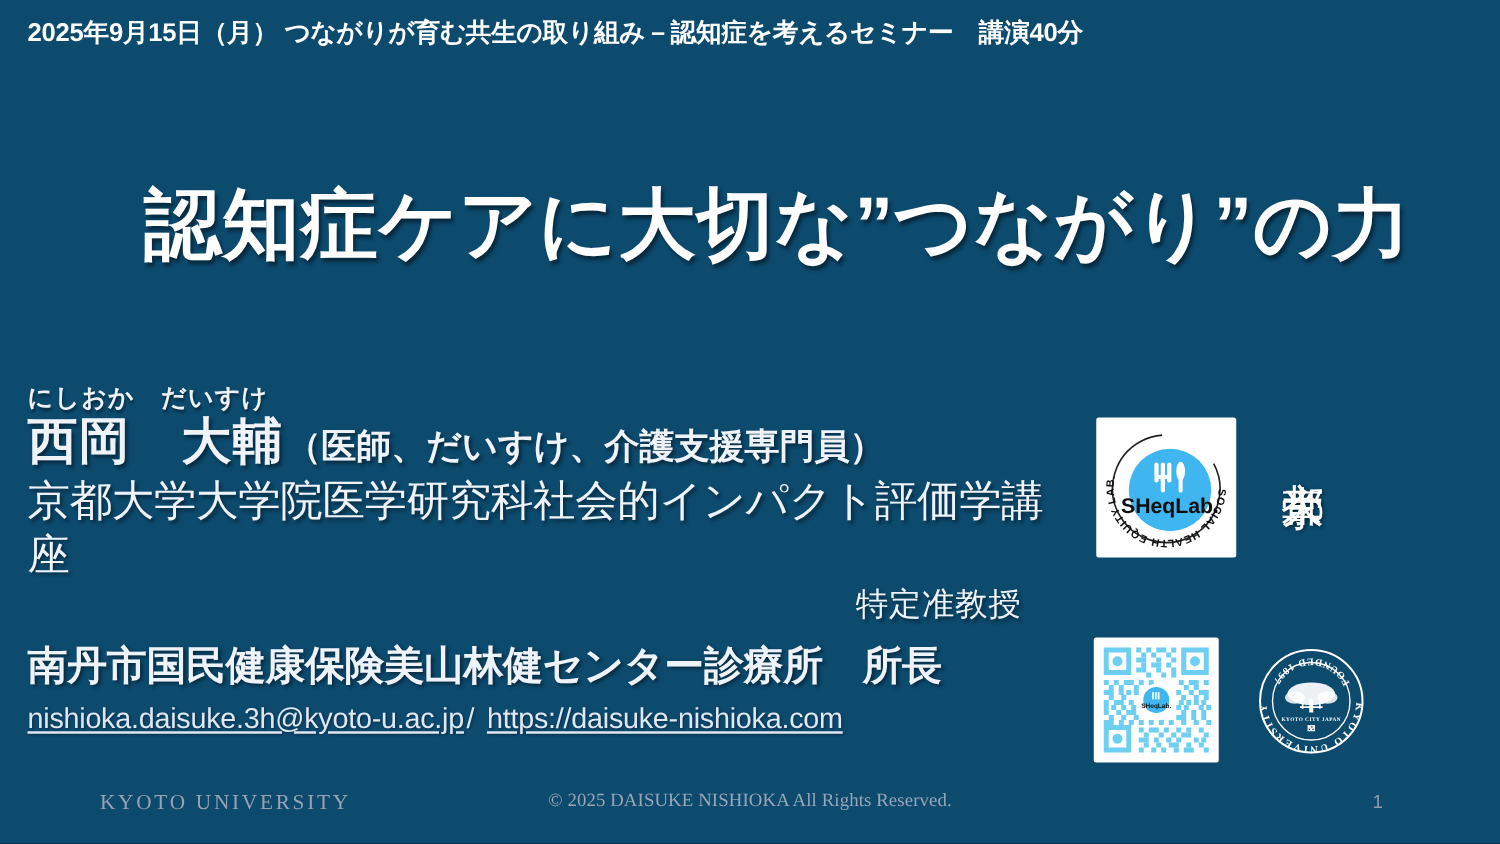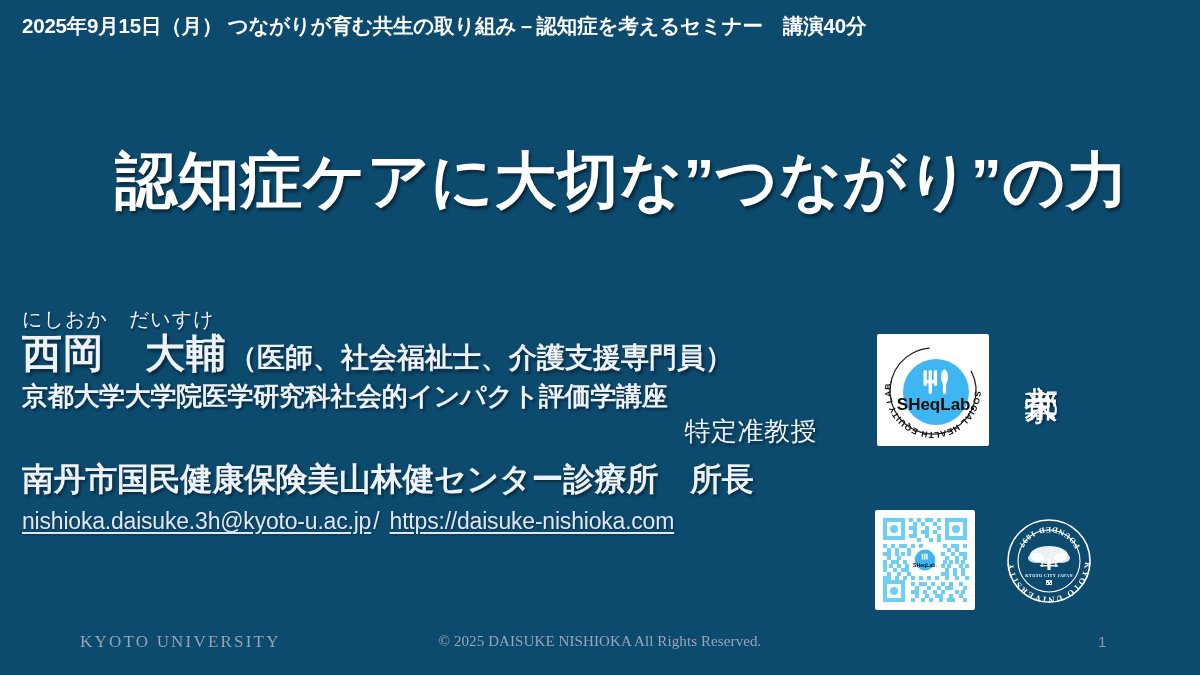--- a/index.html
+++ b/index.html
@@ -45,39 +45,39 @@
     text-shadow:2px 3px 3px rgba(0,0,0,0.45);
     transform:translateX(8px);
     white-space:nowrap;
   }
 
   
   .presenter{
     position:absolute;left:22px;top:308px;width:840px;
   }
   .furigana{
-    font-size:20px;font-weight:400;color:#eef2f8;
+    font-size:20px;font-weight:700;color:#eef2f8;
     letter-spacing:1px;margin-bottom:2px;line-height:1.1;
     text-shadow:1px 2px 2px rgba(0,0,0,0.4);
   }
   .name-line{
     display:flex;align-items:baseline;
     line-height:1.05;margin-bottom:6px;
     text-shadow:2px 3px 3px rgba(0,0,0,0.45);
     text-align:right;
   }
   .name-main{
     font-size:40px;font-weight:700;color:#eef3fa;letter-spacing:1px;
   }
   .name-quals{
     font-size:28px;font-weight:700;color:#eef3fa;letter-spacing:0px;
     margin-left:2px;
   }
   .affil-1{
-    font-size:26px;font-weight:700;color:#eef3fa;line-height:1.25;
+    font-size:34px;font-weight:400;color:#eef3fa;line-height:1.25;
     letter-spacing:-0.3px;
     text-shadow:2px 2px 3px rgba(0,0,0,0.45);
   }
   .affil-title{
     font-size:26px;font-weight:400;color:#eef3fa;line-height:1.25;
     text-align:right;width:795px;letter-spacing:0.5px;
     margin-top:2px;
     text-shadow:2px 2px 3px rgba(0,0,0,0.45);
   }
   .affil-2{
@@ -145,21 +145,21 @@
   <div class="title-wrap">
     <div class="main-title">認知症ケアに大切な”つながり”の力</div>
   </div>
 
   <div class="presenter">
 
     <div class="furigana">にしおか　だいすけ</div>
 
     <div class="name-line">
       <span class="name-main">西岡　大輔</span>
-      <span class="name-quals">（医師、社会福祉士、介護支援専門員）</span>
+      <span class="name-quals">（医師、だいすけ、介護支援専門員）</span>
     </div>
 
     <div class="affil-1">京都大学大学院医学研究科社会的インパクト評価学講座</div>
 
     <div class="affil-title">特定准教授</div>
 
     <div class="affil-2">南丹市国民健康保険美山林健センター診療所　所長</div>
 
     <div class="contact-line">
       <a href="#">nishioka.daisuke.3h@kyoto-u.ac.jp</a><span class="contact-sep">/</span>&nbsp;<a href="#">https://daisuke-nishioka.com</a>

